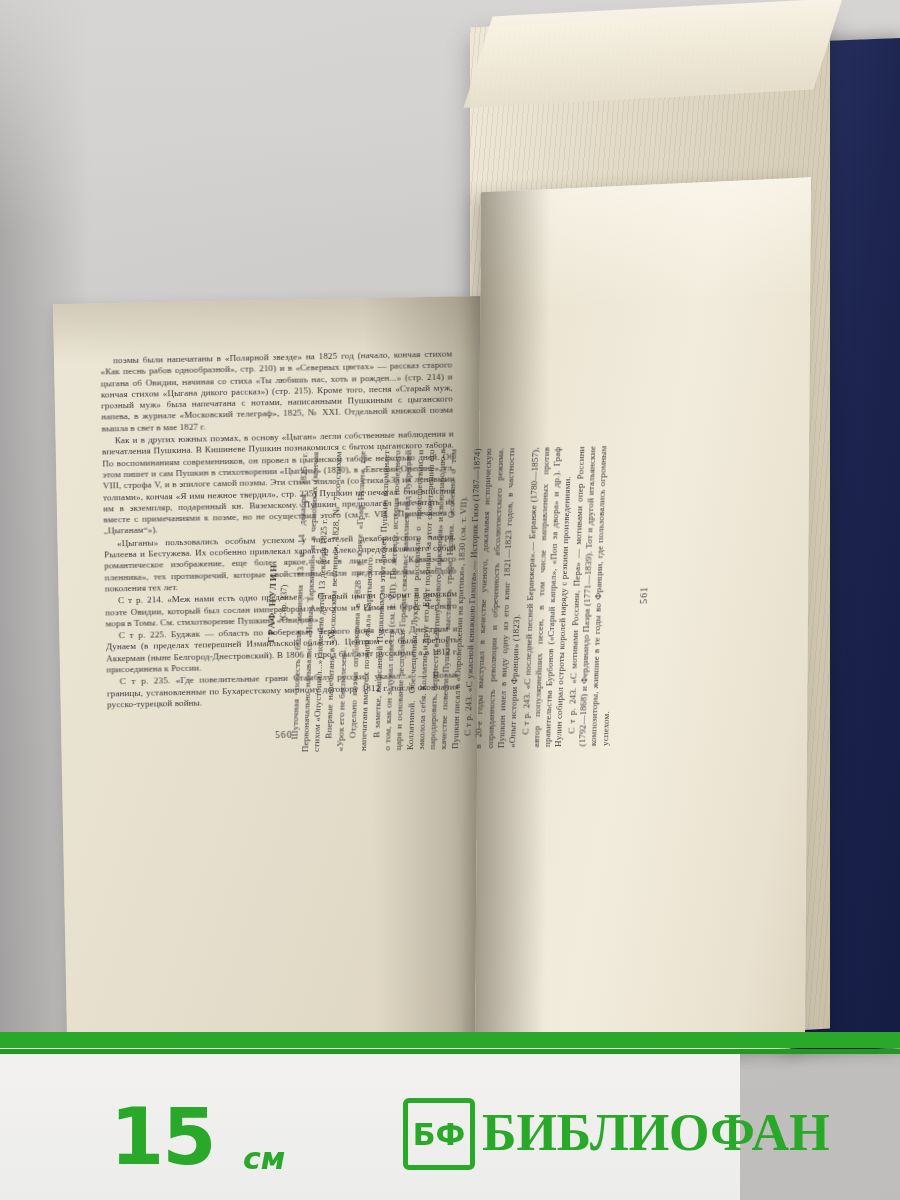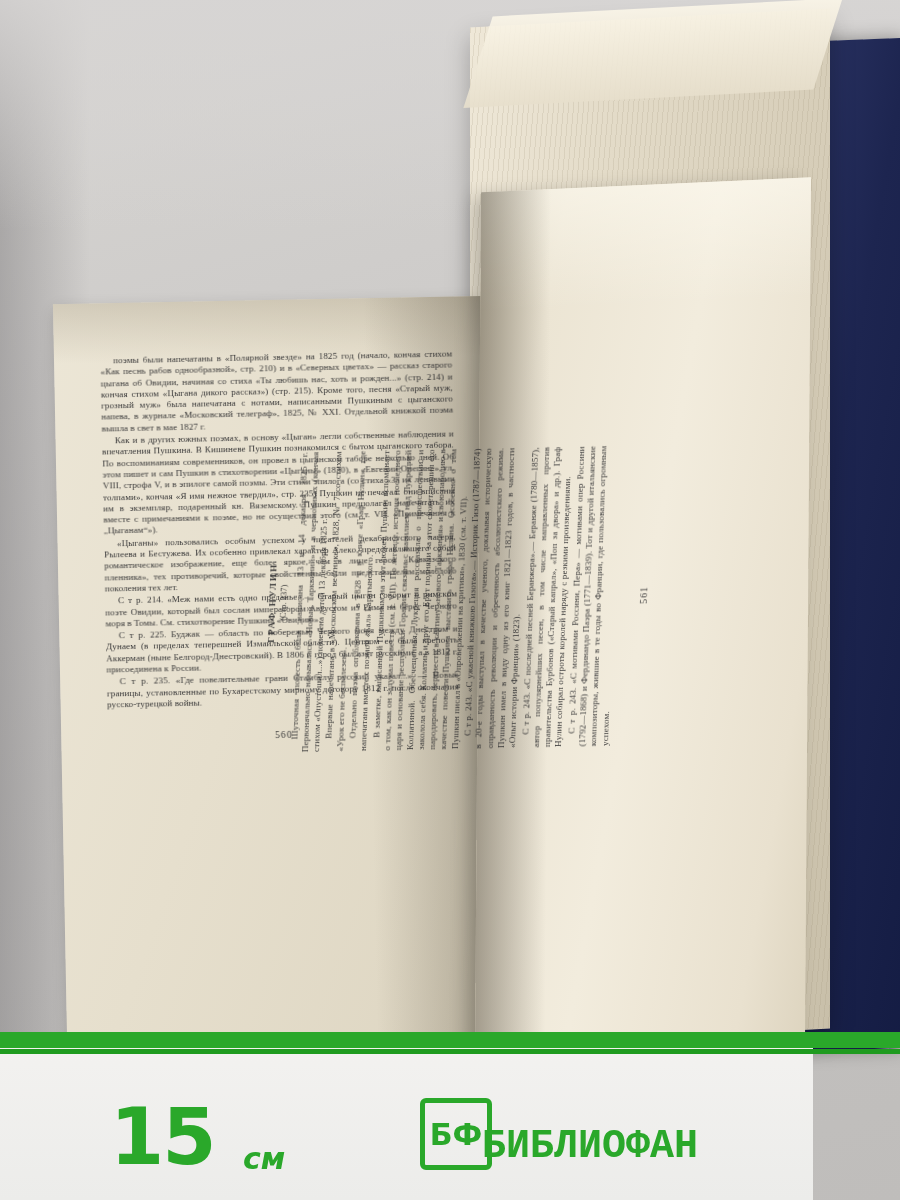--- a/index.html
+++ b/index.html
@@ -135,50 +135,50 @@
   }
   .col-right .head{
     text-align:center;text-indent:0;font-weight:bold;letter-spacing:2px;margin-bottom:0;
   }
   .col-right .subhead{
     text-align:center;text-indent:0;font-size:8.2px;margin-bottom:4px;
   }
 
   
   .ruler{
-    position:absolute;left:0;bottom:0;width:813px;height:162px;
+    position:absolute;left:0;bottom:0;width:740px;height:162px;
     background:linear-gradient(180deg,#f3f2f0 0%, #ececea 100%);
   }
   .ruler-bar{
     position:absolute;left:0;bottom:152px;width:900px;height:16px;
     background:#2aa82a;
   }
   .ruler-bar.thin{
     bottom:146px;height:5px;background:#1f9b1f;
   }
   .ruler-num{
     position:absolute;left:110px;bottom:18px;
     font-family:"DejaVu Sans", sans-serif;
     font-weight:bold;font-size:78px;color:#2aa82a;letter-spacing:-2px;
   }
   .ruler-unit{
     position:absolute;left:243px;bottom:24px;
     font-family:"DejaVu Sans", sans-serif;
     font-weight:bold;font-size:30px;color:#2aa82a;font-style:italic;
   }
   .logo-box{
-    position:absolute;left:420px;bottom:30px;width:62px;height:62px;
+    position:absolute;left:403px;bottom:30px;width:62px;height:62px;
     border:5px solid #2aa82a;border-radius:6px;
     display:flex;align-items:center;justify-content:center;
     font-family:"DejaVu Sans", sans-serif;font-weight:bold;font-size:30px;color:#2aa82a;text-align:center;
   }
   .logo-text{
-    position:absolute;left:482px;bottom:31px;
-    font-family:Liberation Mono, monospace;
-    font-weight:bold;font-size:40px;color:#2aa82a;letter-spacing:0px;
+    position:absolute;left:482px;bottom:38px;
+    font-family:Liberation Serif, serif;
+    font-weight:bold;font-size:52px;color:#2aa82a;letter-spacing:0px;
   }
 </style>
 </head>
 <body>
 
 <div class="scene">
 
   <div class="bg"></div>
   <div class="bg-shadow-left"></div>
   <div class="bg-top-haze"></div>

